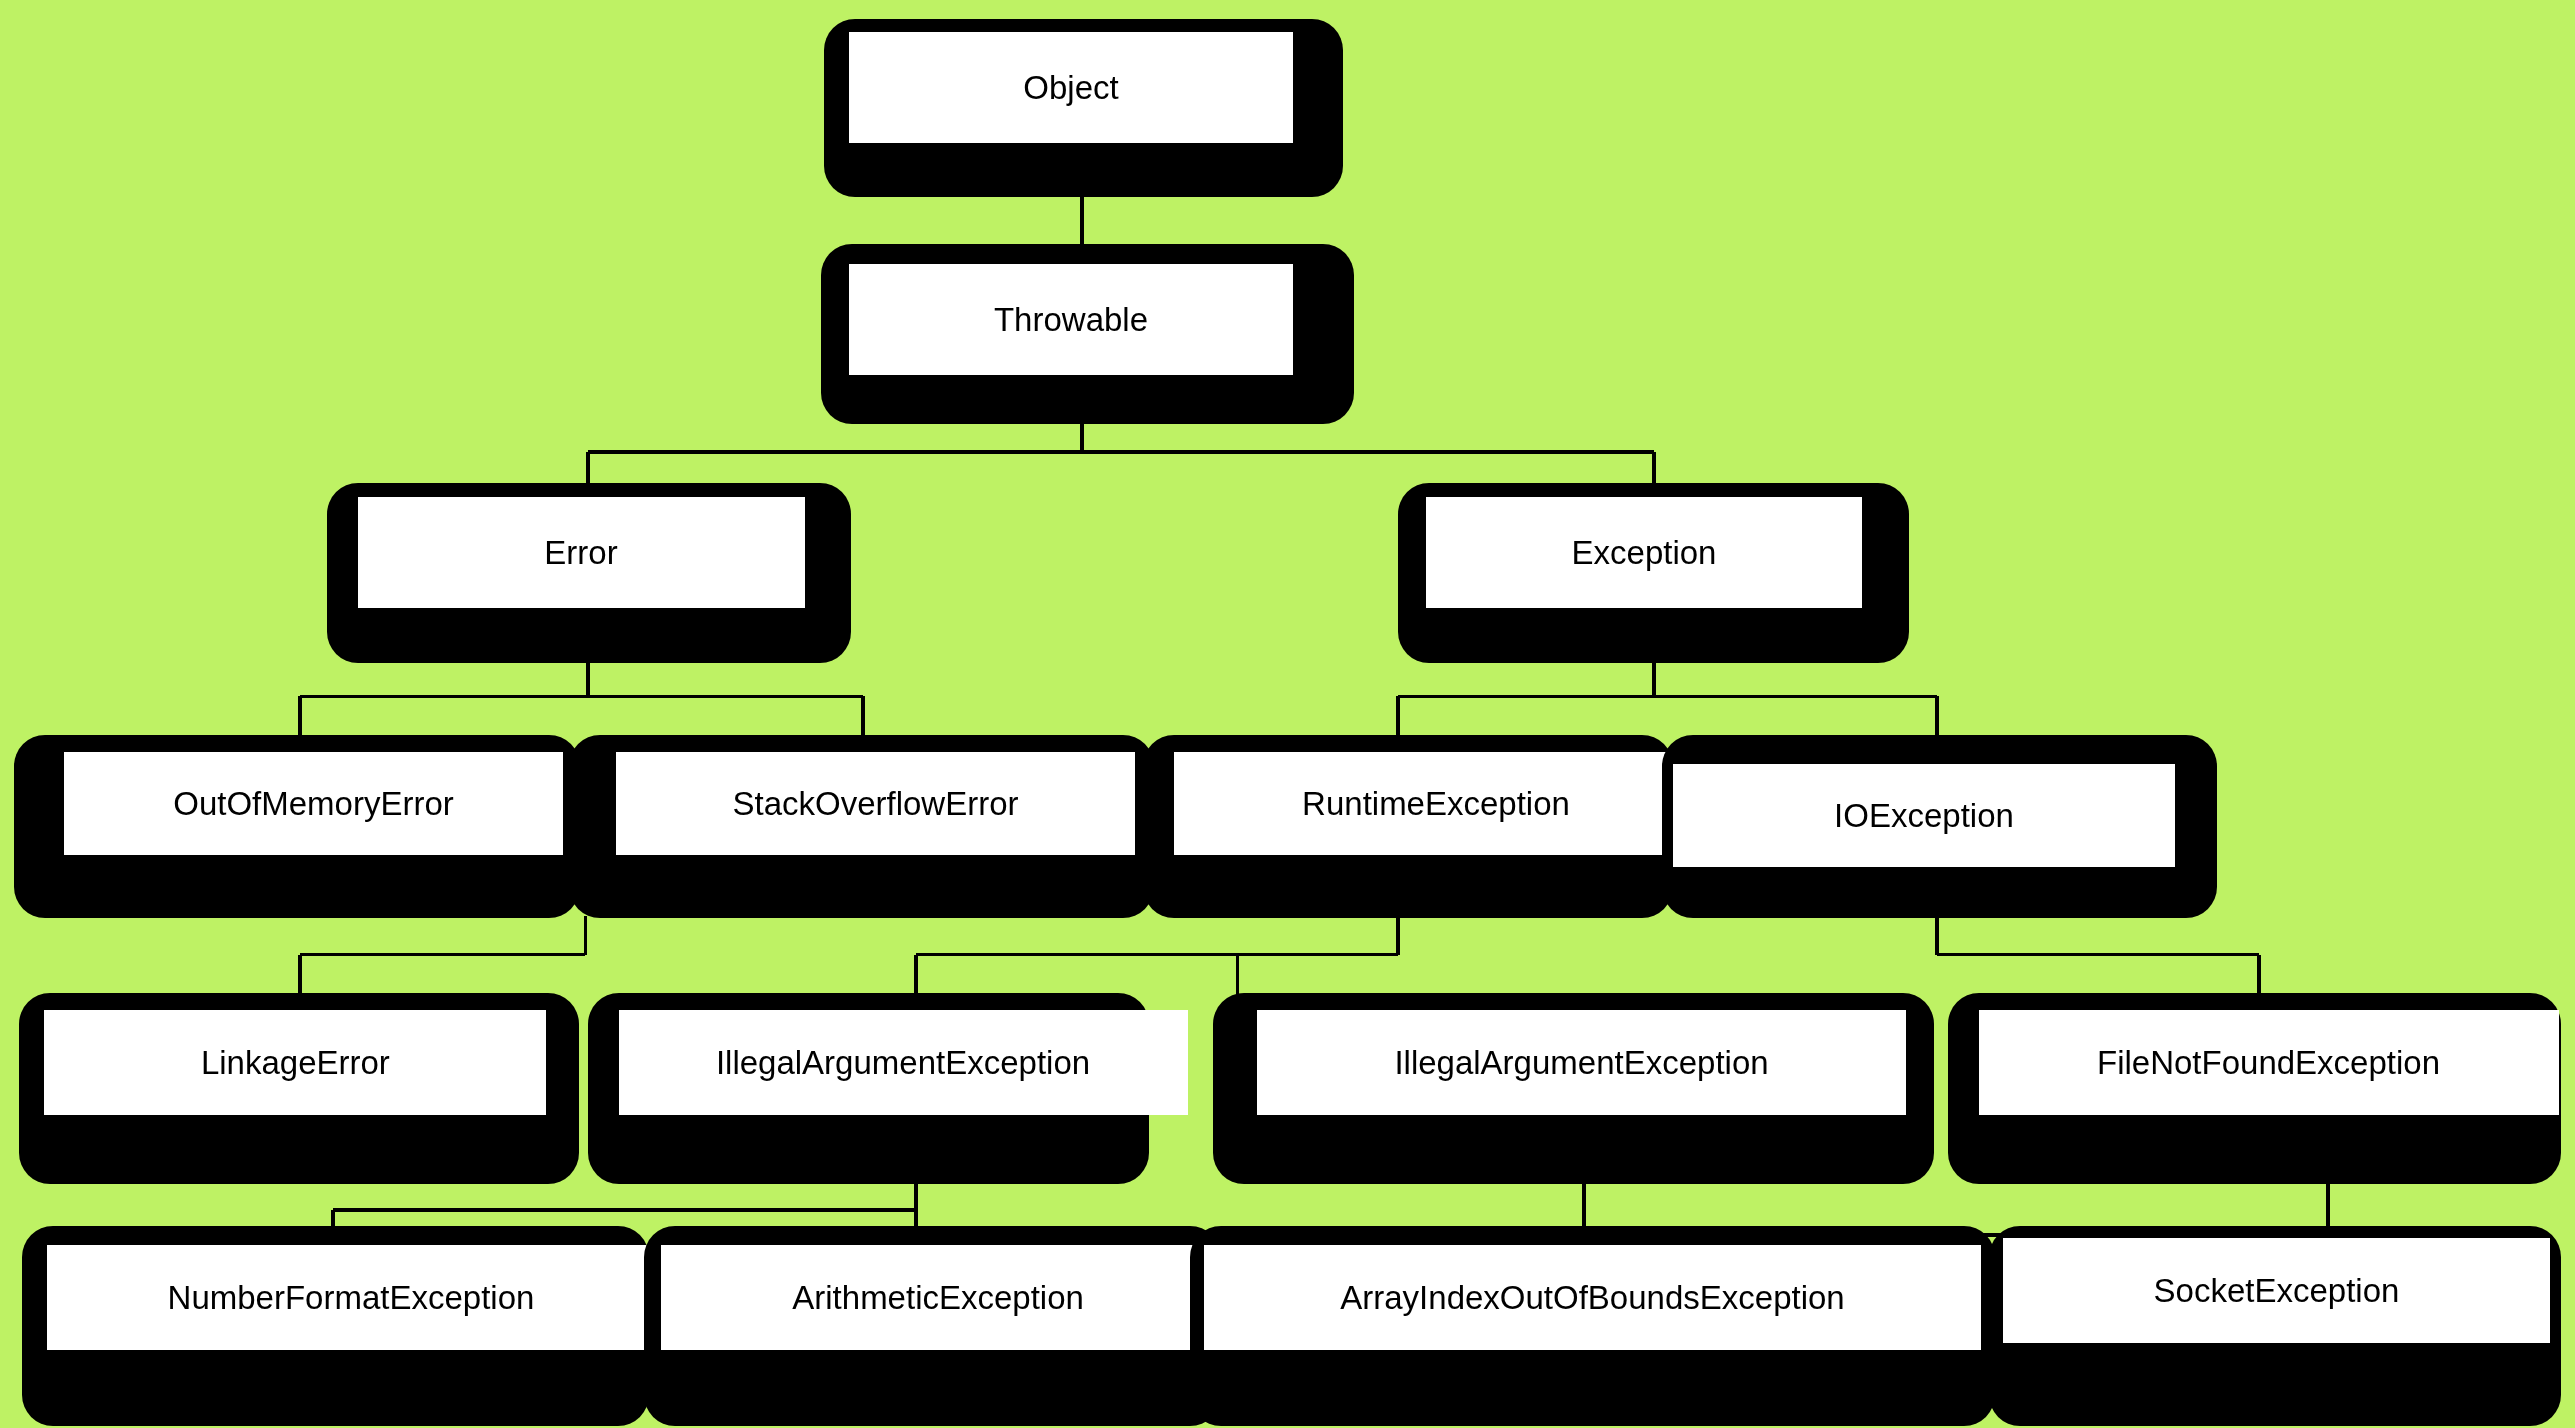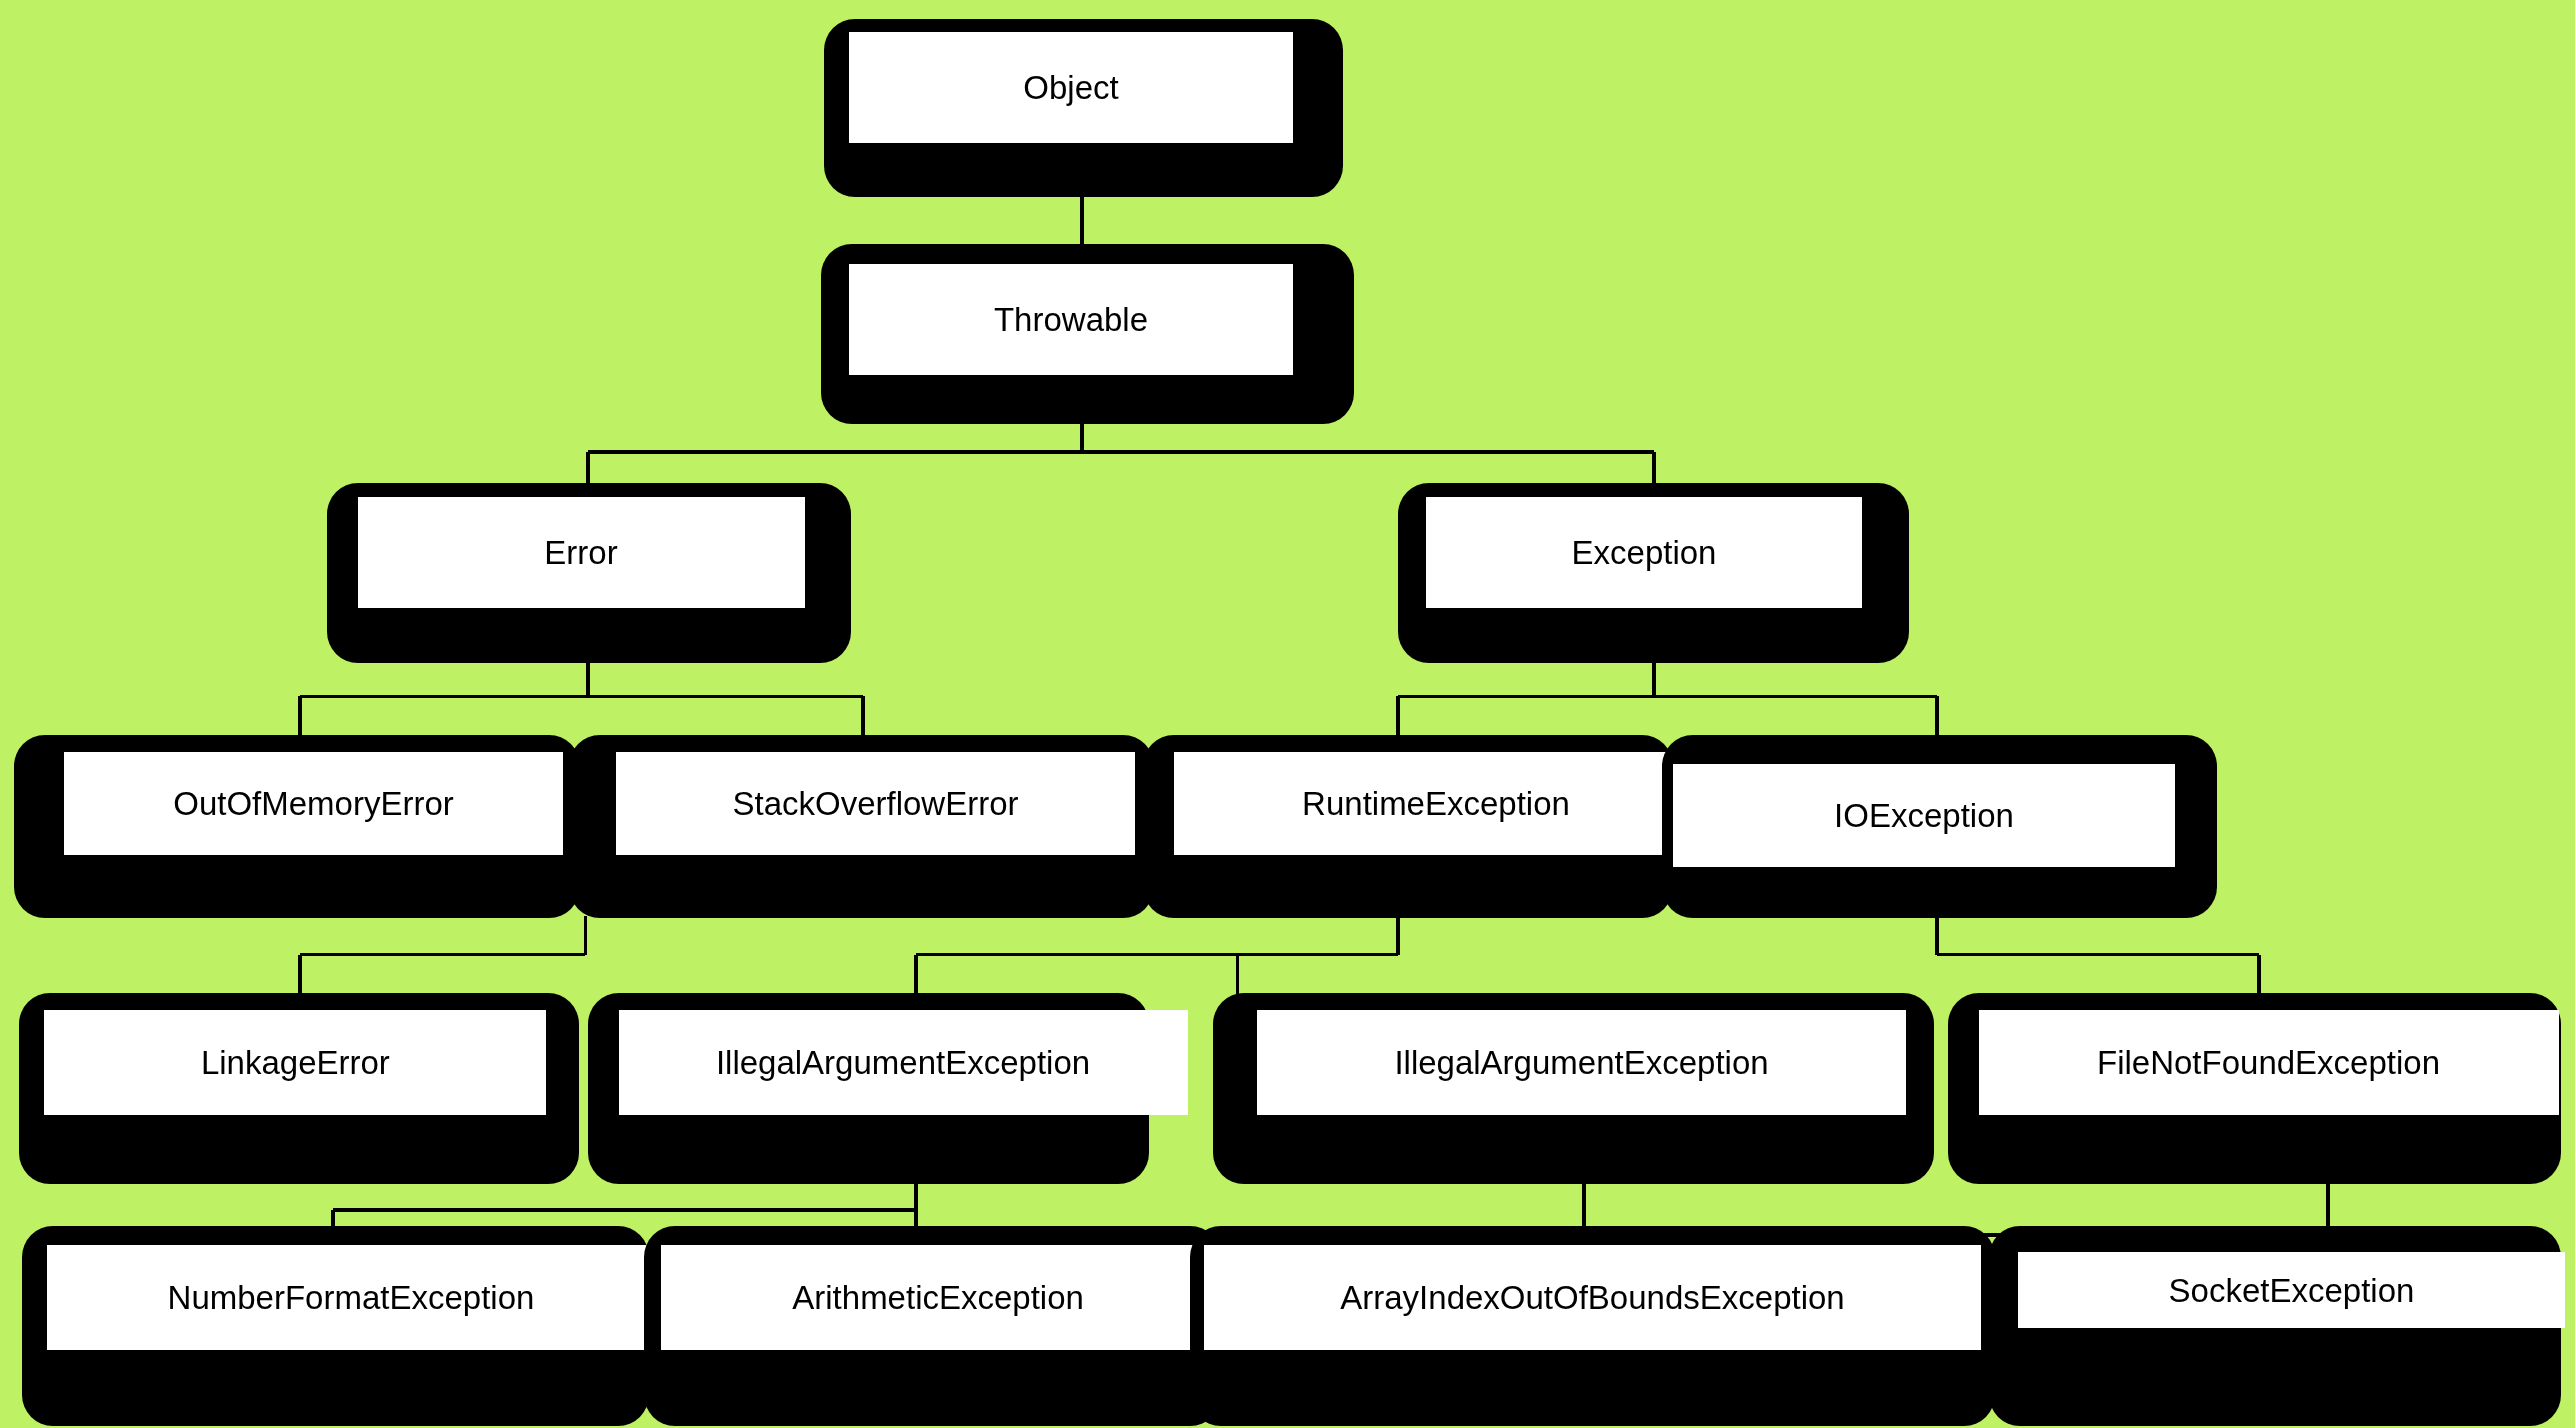--- a/index.html
+++ b/index.html
@@ -205,19 +205,19 @@
 
   <div class="node" style="left:1190px; top:1226px; width:805px; height:200px;">
     <div class="plate"></div>
     <div class="face" style="left:14px; top:19.4px; width:777px; height:105px;">
       <span class="label">ArrayIndexOutOfBoundsException</span>
     </div>
   </div>
 
   <div class="node" style="left:1989px; top:1226px; width:572px; height:200px;">
     <div class="plate"></div>
-    <div class="face" style="left:14px; top:26px; width:547px; height:76px;margin-left:15px;">
+    <div class="face" style="left:14px; top:12px; width:547px; height:105px;">
       <span class="label">SocketException</span>
     </div>
   </div>
 
 </div>
 
 
 </body></html>

